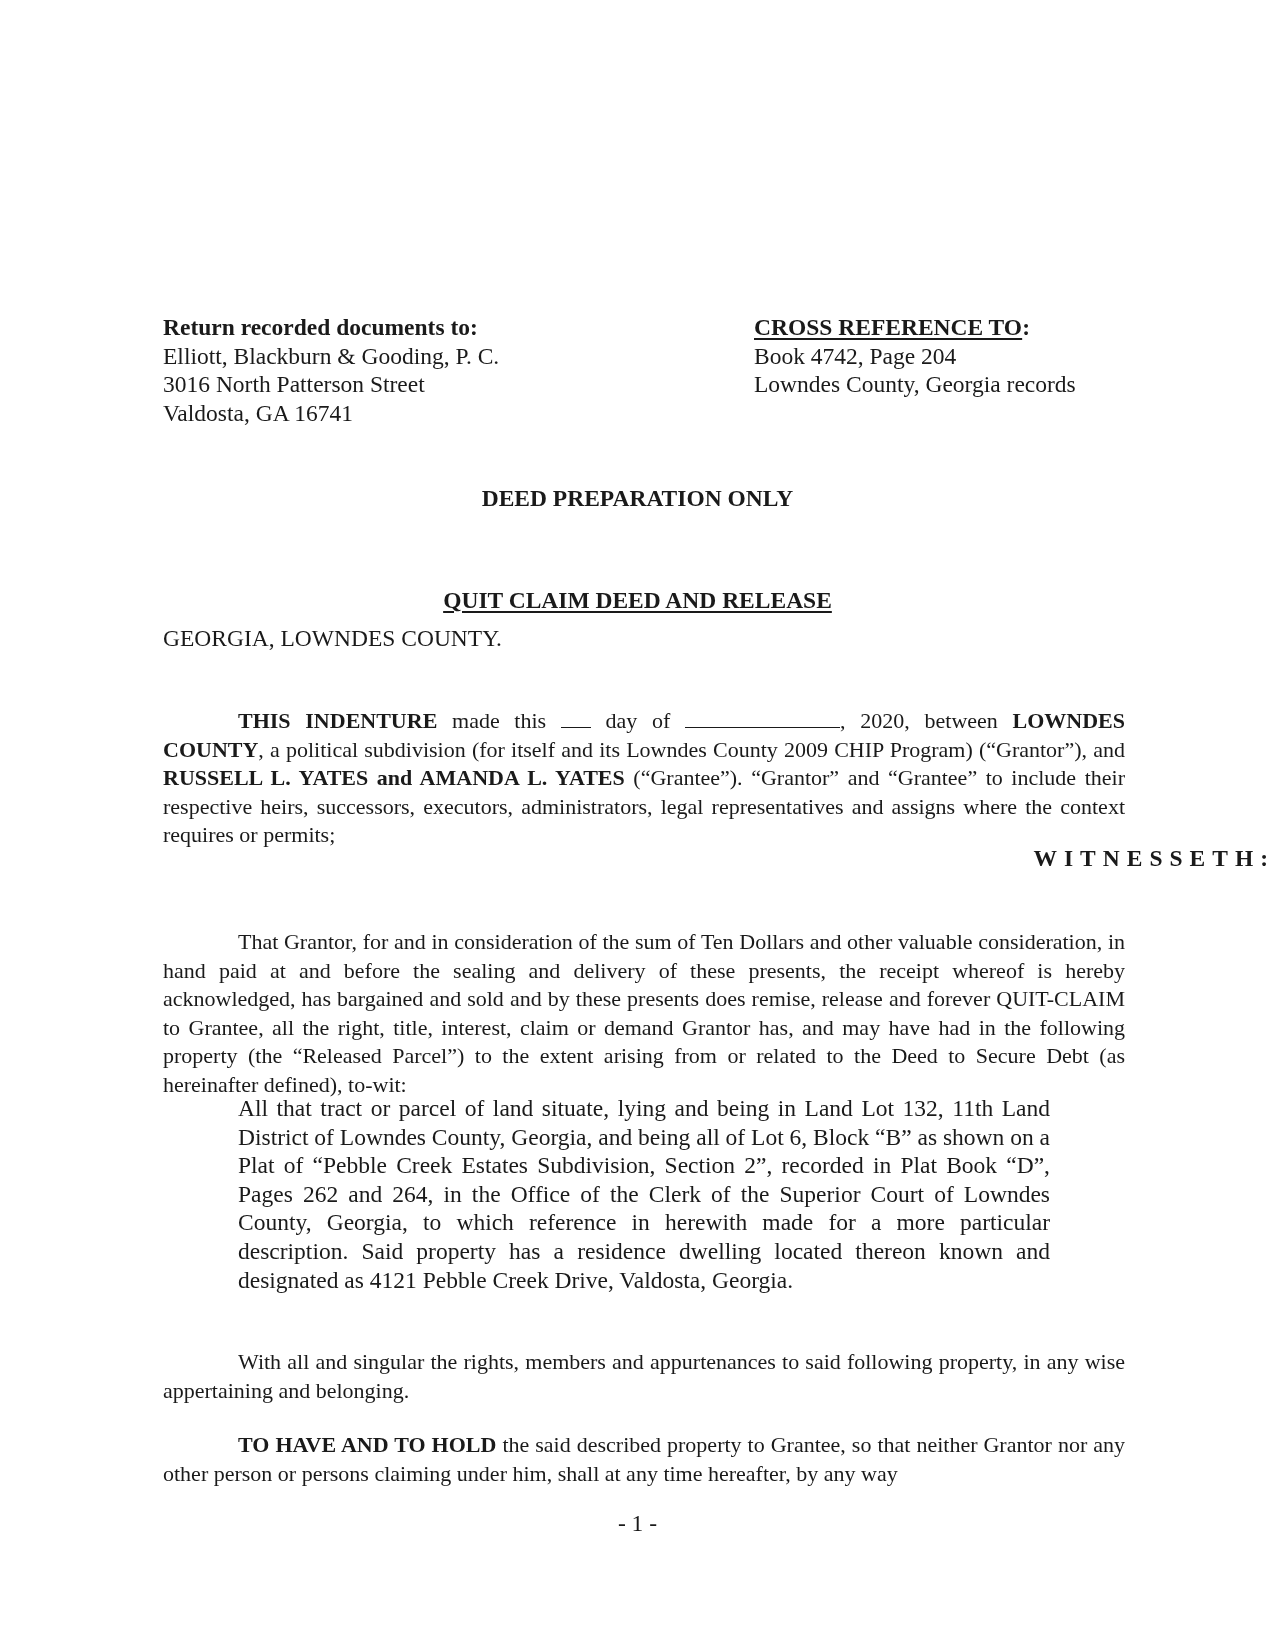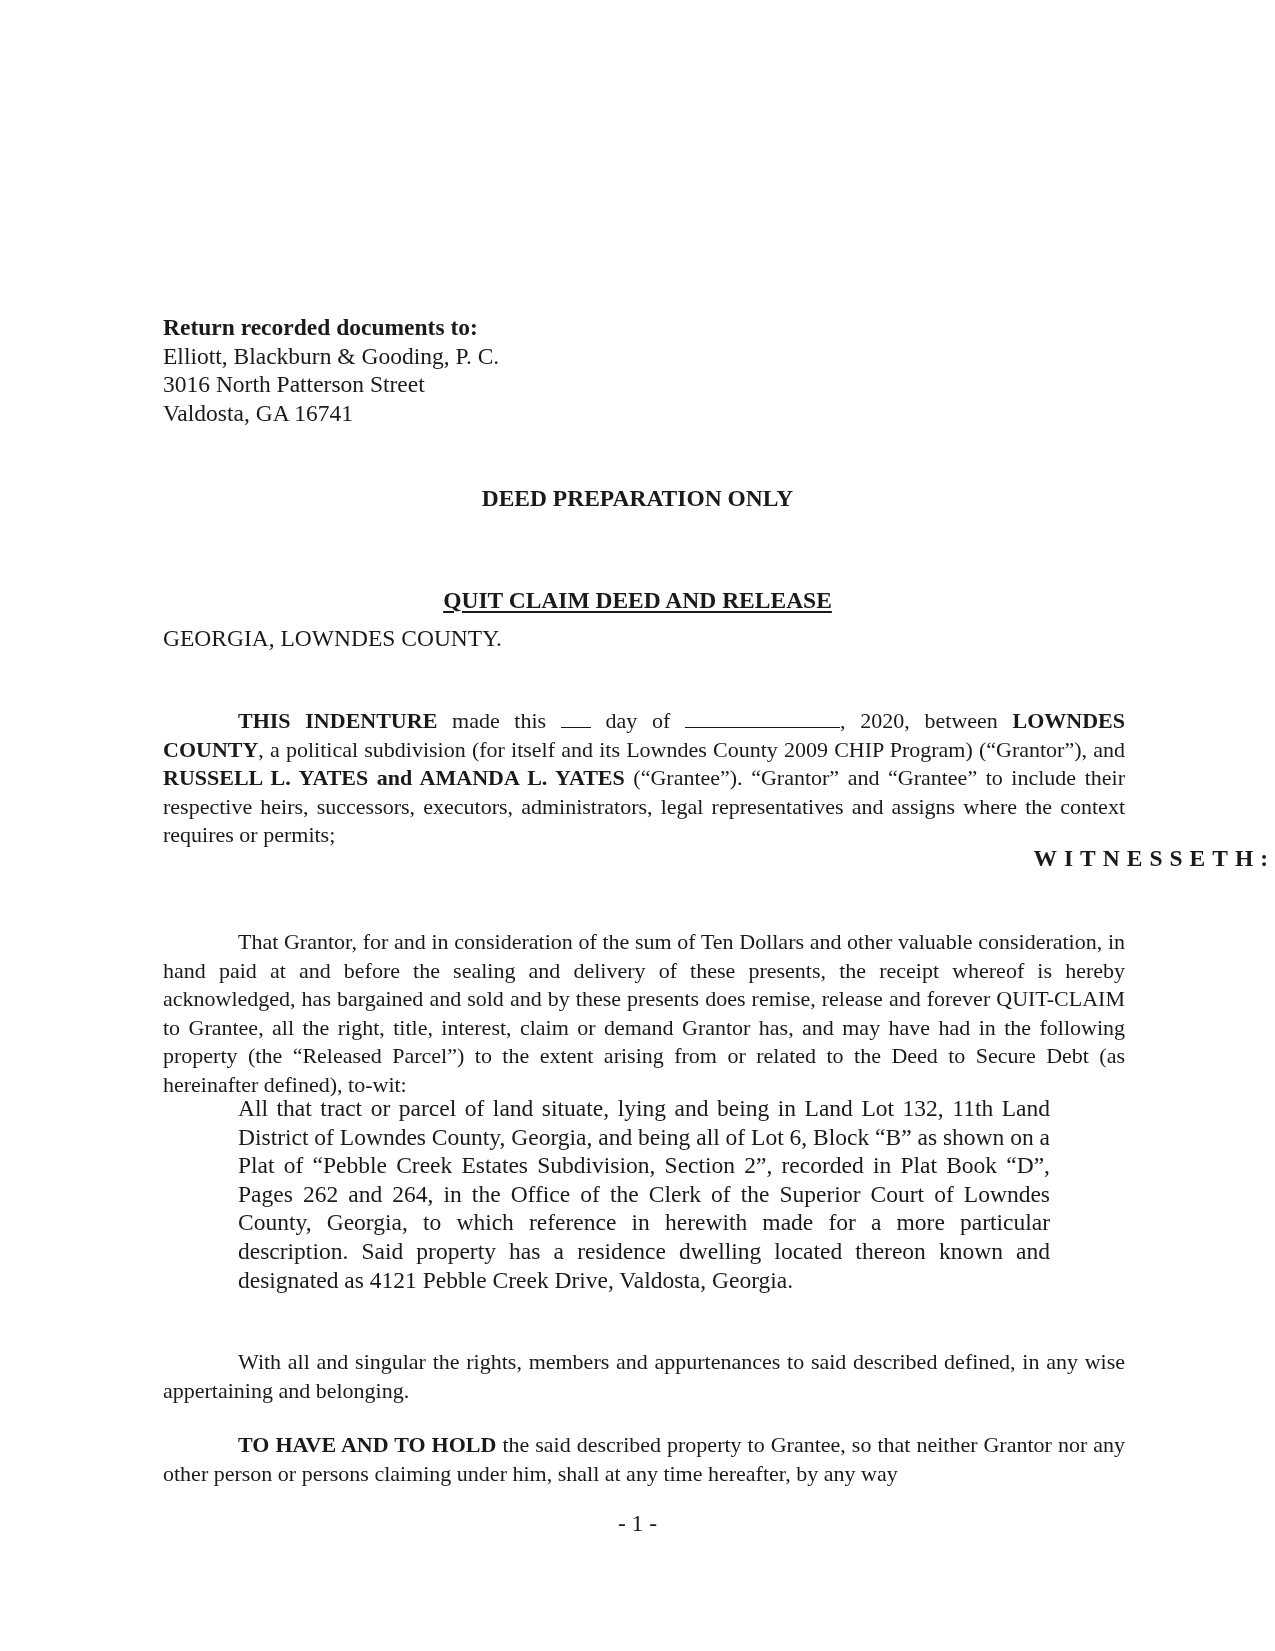--- a/index.html
+++ b/index.html
@@ -49,36 +49,41 @@
 
 <div class="page">
 
   <div class="abs return-block">
     <div class="line bold">Return recorded documents to:</div>
     <div class="line">Elliott, Blackburn &amp; Gooding, P. C.</div>
     <div class="line">3016 North Patterson Street</div>
     <div class="line">Valdosta, GA 16741</div>
   </div>
 
+  <div class="abs xref-block">
+    <div class="line bold"><span class="underline">CROSS REFERENCE TO</span><span>:</span></div>
+    <div class="line">Book 4742, Page 204</div>
+    <div class="line">Lowndes County, Georgia records</div>
+  </div>
 
   <div class="abs center-heading" style="top:484px;">DEED PREPARATION ONLY</div>
 
   <div class="abs center-heading" style="top:570px;margin-top:16px;">
     <span class="underline">QUIT CLAIM DEED AND RELEASE</span>
   </div>
 
   <div class="abs line" style="left:163px; top:624px;">GEORGIA, LOWNDES COUNTY.</div>
 
   <div class="body-text indent" style="top:676px;"><span class="bold">THIS INDENTURE</span><span> made this </span><span class="blank blank-day"></span><span> day of </span><span class="blank blank-month"></span><span>, 2020, between </span><span class="bold">LOWNDES COUNTY</span><span>, a political subdivision (for itself and its Lowndes County 2009 CHIP Program) (“Grantor”), and </span><span class="bold">RUSSELL L. YATES and AMANDA L. YATES</span><span> (“Grantee”).  “Grantor” and “Grantee” to include their respective heirs, successors, executors, administrators, legal representatives and assigns where the context requires or permits;</span></div>
 
   <div class="abs witnesseth" style="top:844px;text-align:right;">WITNESSETH:</div>
 
   <div class="body-text indent" style="top:897px;">That Grantor, for and in consideration of the sum of Ten Dollars and other valuable consideration, in hand paid at and before the sealing and delivery of these presents, the receipt whereof is hereby acknowledged, has bargained and sold and by these presents does remise, release and forever QUIT-CLAIM to Grantee, all the right, title, interest, claim or demand Grantor has, and may have had in the following property (the “Released Parcel”) to the extent arising from or related to the Deed to Secure Debt (as hereinafter defined), to-wit:</div>
 
   <div class="block-text" style="top:1094px;">All that tract or parcel of land situate, lying and being in Land Lot 132, 11th Land District of Lowndes County, Georgia, and being all of Lot 6, Block “B” as shown on a Plat of “Pebble Creek Estates Subdivision, Section 2”, recorded in Plat Book “D”, Pages 262 and 264, in the Office of the Clerk of the Superior Court of Lowndes County, Georgia, to which reference in herewith made for a more particular description. Said property has a residence dwelling located thereon known and designated as 4121 Pebble Creek Drive, Valdosta, Georgia.</div>
 
-  <div class="body-text indent" style="top:1317px;">With all and singular the rights, members and appurtenances to said described defined, in any wise appertaining and belonging.</div>
+  <div class="body-text indent" style="top:1317px;">With all and singular the rights, members and appurtenances to said following property, in any wise appertaining and belonging.</div>
 
   <div class="body-text indent" style="top:1400px;"><span class="bold">TO HAVE AND TO HOLD</span><span> the said described property to Grantee, so that neither Grantor nor any other person or persons claiming under him, shall at any time hereafter, by any way</span></div>
 
   <div class="abs page-number" style="top:1509px;">- 1 -</div>
 
 </div>
 
 </body></html>

